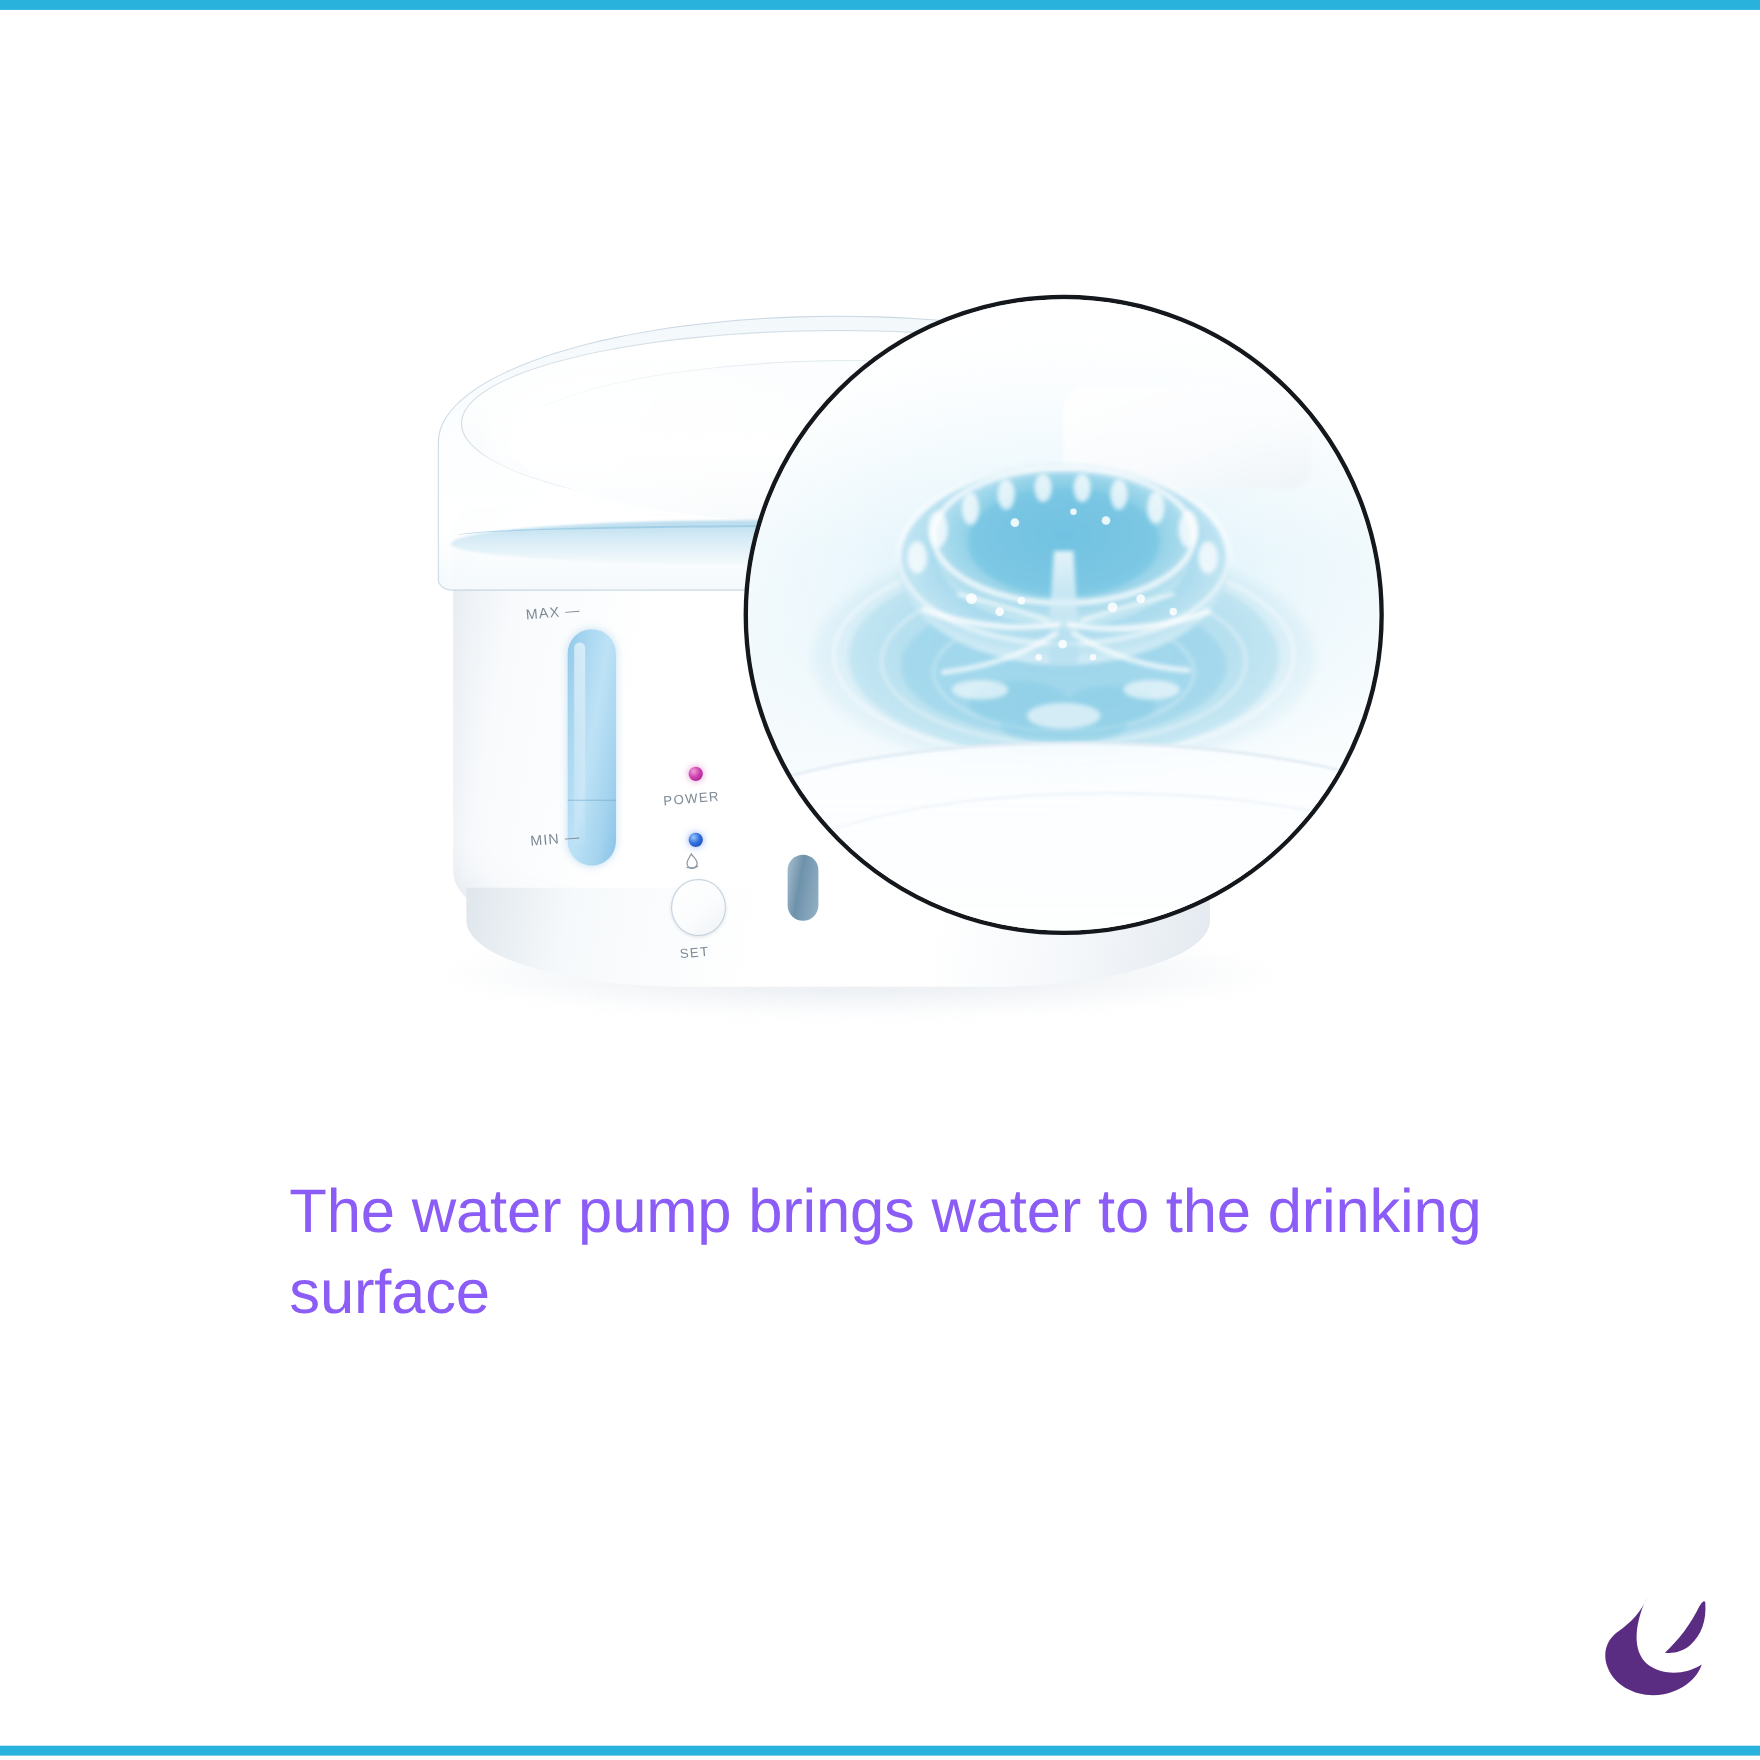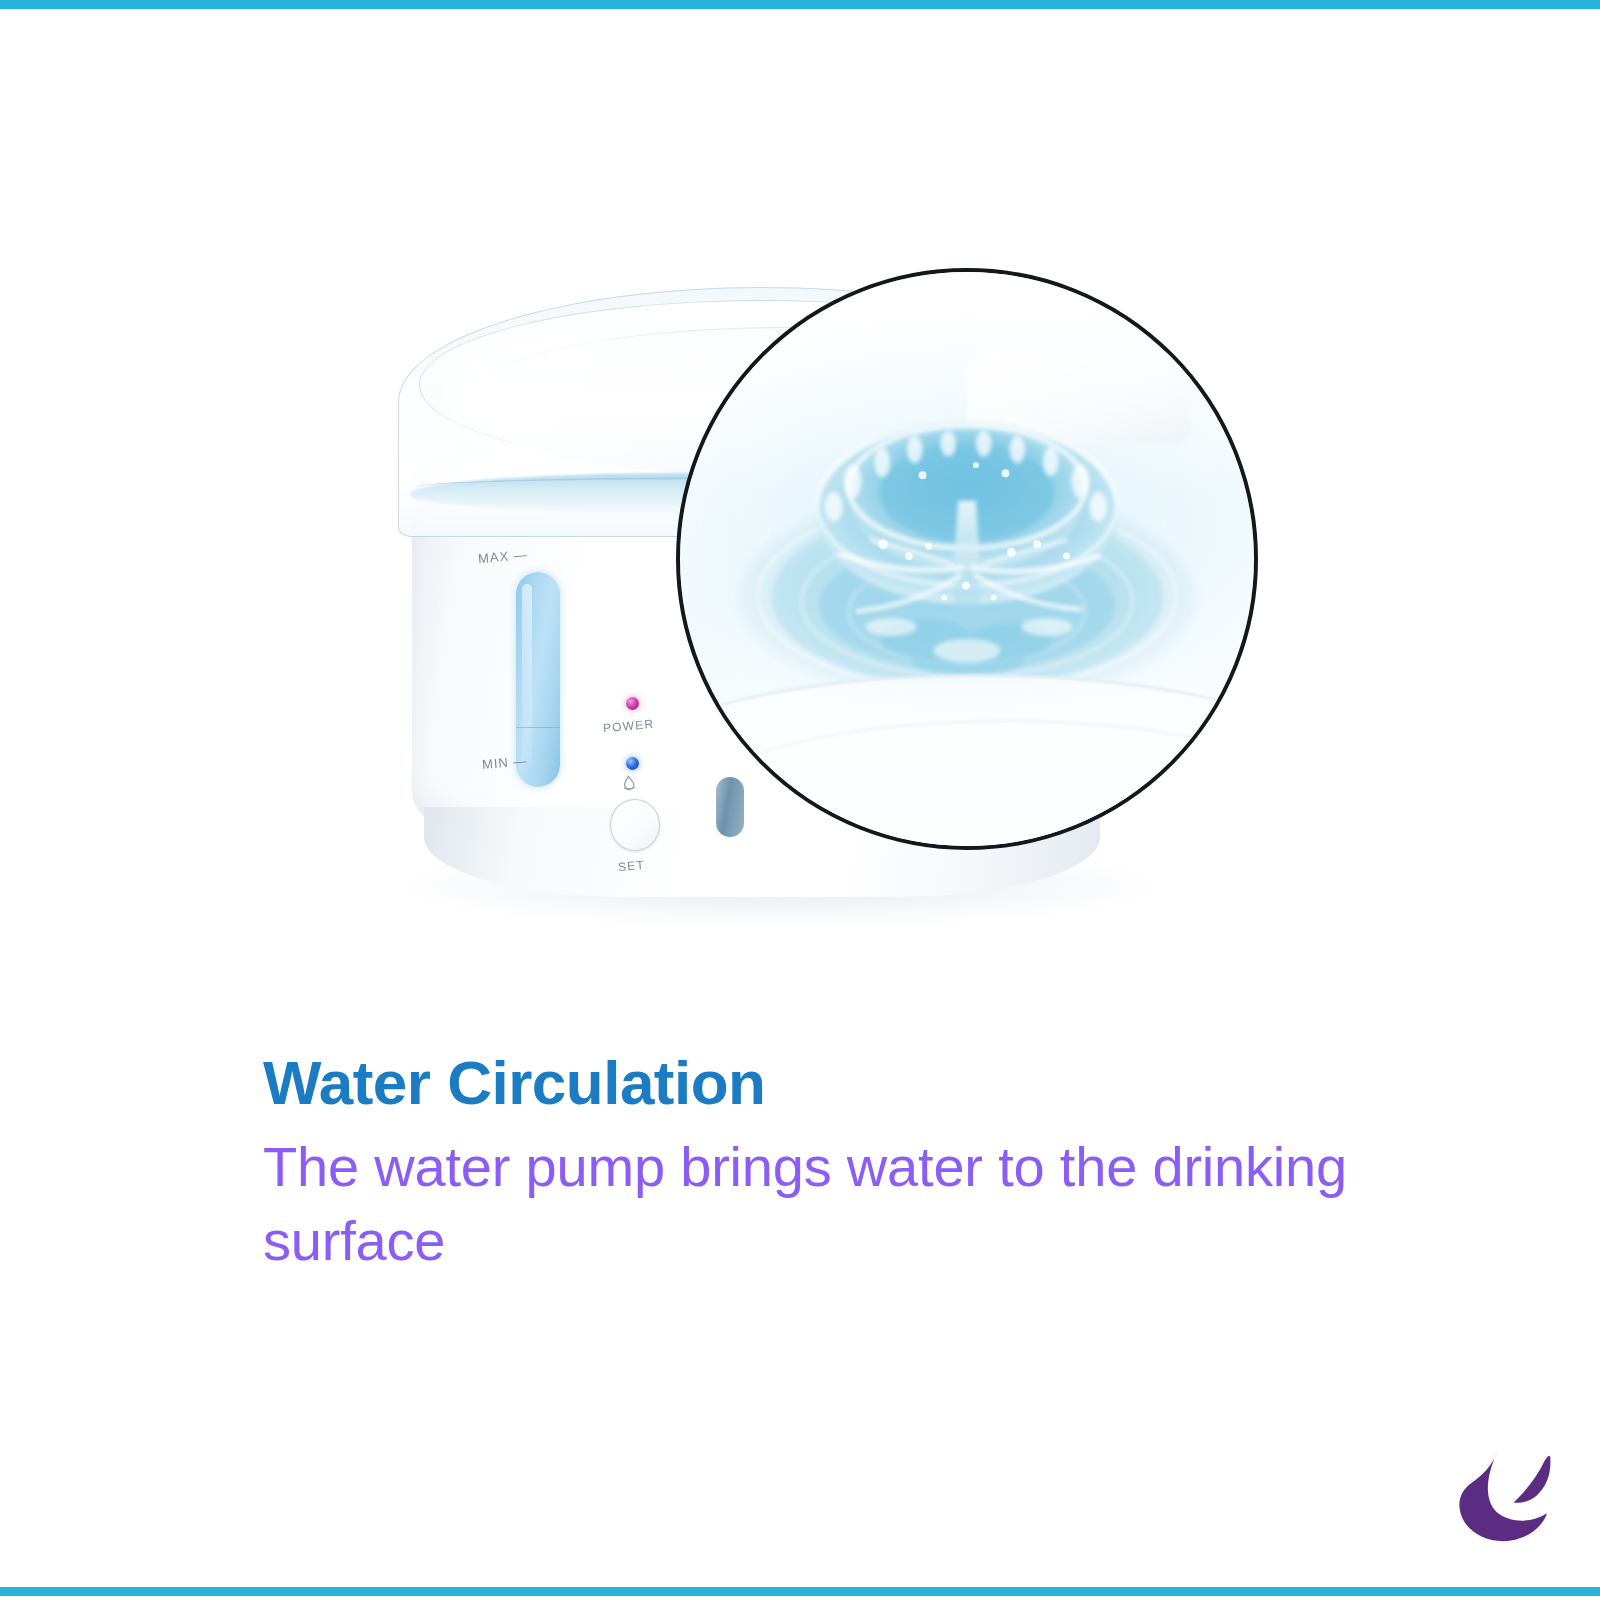--- a/index.html
+++ b/index.html
@@ -529,21 +529,20 @@
           <ellipse cx="372" cy="360" rx="26" ry="9"></ellipse>
         </g>
       </svg>
 
       <div class="mag-edge"></div>
       <div class="mag-edge2"></div>
     </div>
   </div>
 
   <div class="caption">
-    <h1 class="caption-title">Water Circulation</h1>
     <p class="caption-body">The water pump brings water to the drinking surface</p>
   </div>
 
   <div class="brand-logo">
     <svg viewBox="0 0 100 100" width="108" height="108" aria-hidden="true">
 
       <path d="M42 8
                C38 20 28 30 18 37
                C8 44 4 55 9 68
                C15 84 36 94 56 90

